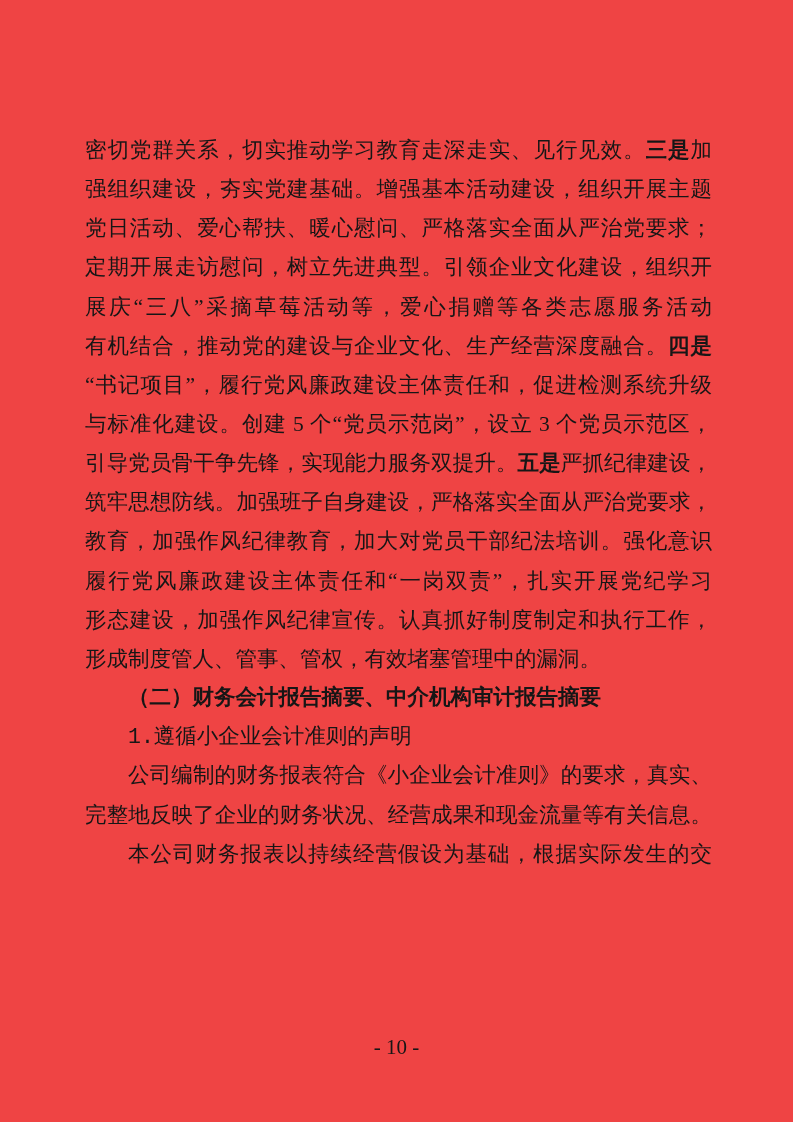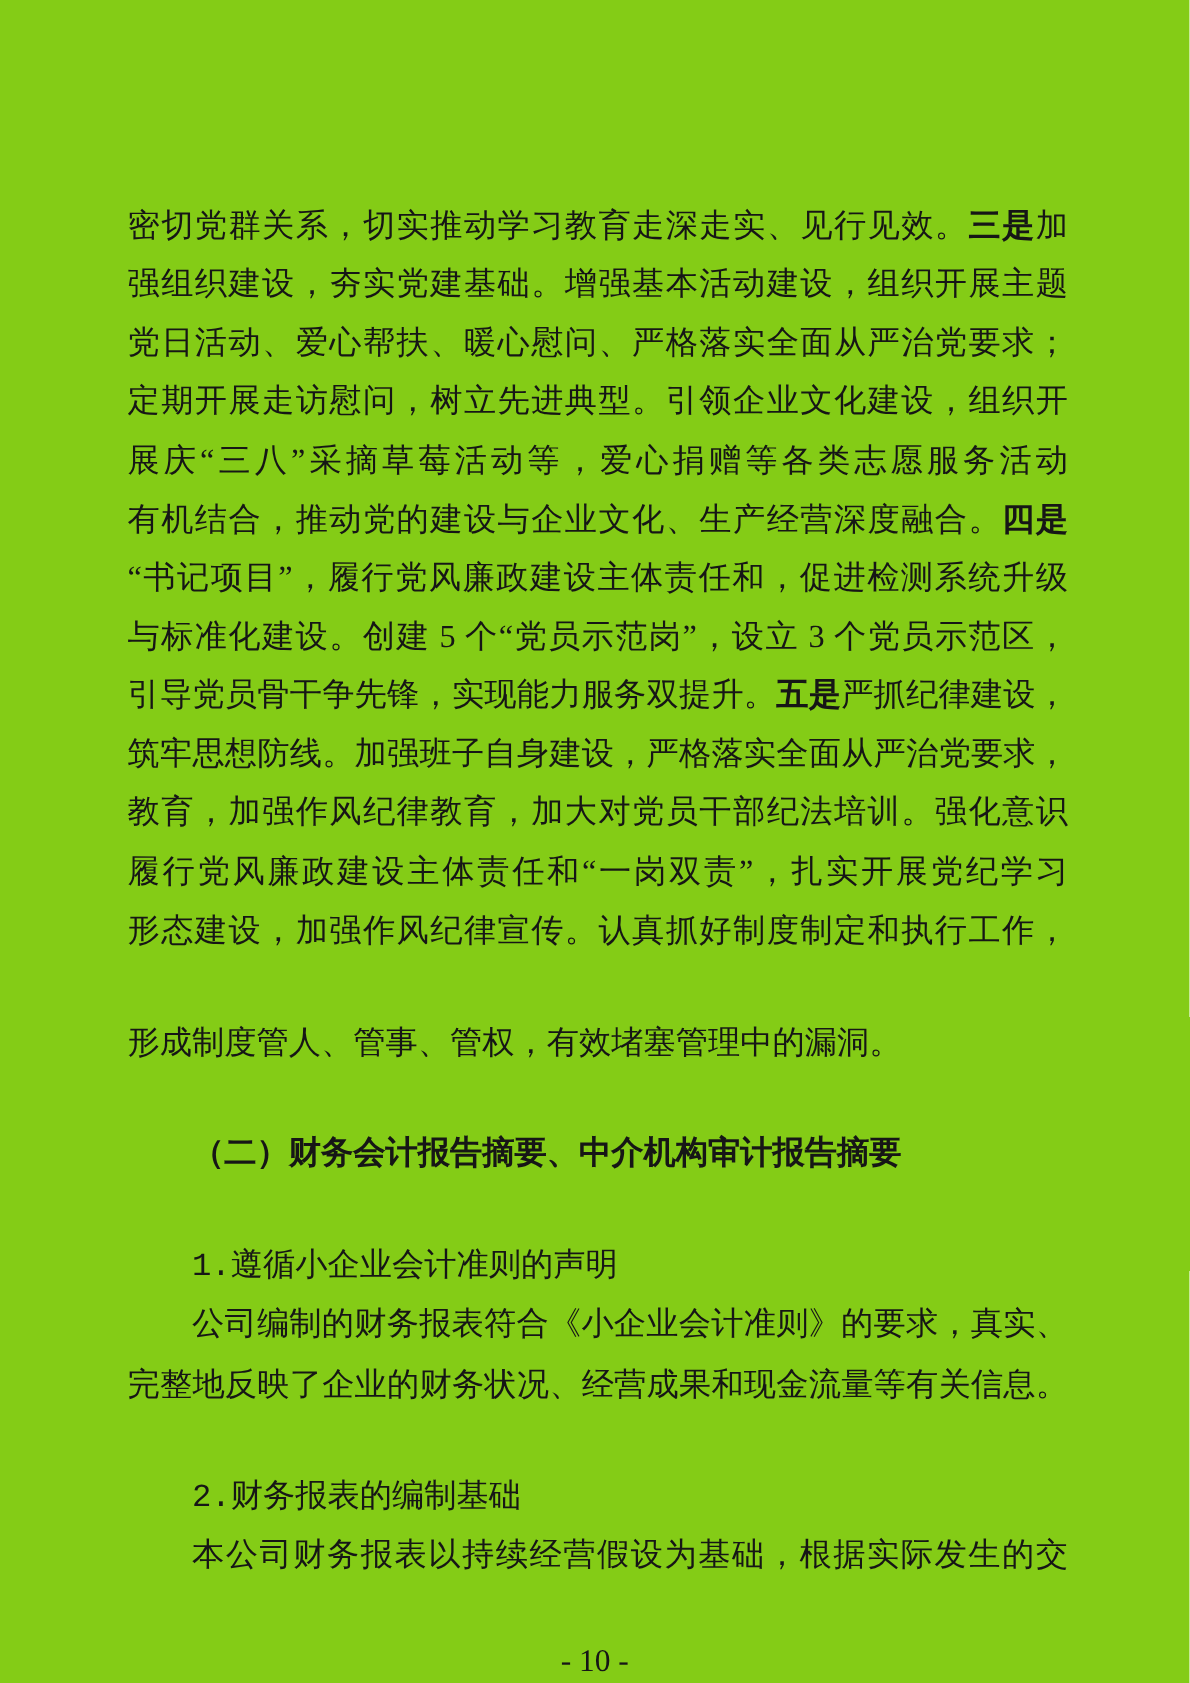--- a/index.html
+++ b/index.html
@@ -7,21 +7,21 @@
     padding: 0;
     width: 793px;
     height: 1122px;
     background: #ffffff;
     font-family: "Liberation Serif", "DejaVu Serif", serif;
   }
   .page {
     position: relative;
     width: 793px;
     height: 1122px;
-    background: #84cc16;
+    background: #ef4444;
     overflow: hidden;
     color: #161616;
   }
   .doc-body {
     position: absolute;
     left: 85px;
     top: 131px;
     width: 627px;
   }
   .line {
@@ -30,36 +30,35 @@
     height: 39.15px;
     text-align: justify;
     text-align-last: justify;
     text-justify: inter-character;
     overflow: hidden;
     white-space: normal;
   }
   .line.nojust {
     text-align: right;
     text-align-last: left;
-    margin-top: 36px;
   }
   .line.indent {
     text-indent: 43px;
     font-family: Liberation Mono, monospace;
   }
   .line .run.b {
     font-weight: bold;
   }
   .line.heading {
     font-weight: bold;
   }
   .page-footer {
     position: absolute;
     left: 0;
-    top: 1094px;
+    top: 1034px;
     width: 793px;
     text-align: center;
     font-size: 21px;
     line-height: 26px;
     color: #161616;
   }
 </style>
 </head>
 <body>
 
@@ -76,17 +75,16 @@
       <div class="line"><span class="run">引导党员骨干争先锋，实现能力服务双提升。</span><span class="run b">五是</span><span class="run">严抓纪律建设，</span></div>
       <div class="line"><span class="run">筑牢思想防线。加强班子自身建设，严格落实全面从严治党要求，</span></div>
       <div class="line"><span class="run">教育，加强作风纪律教育，加大对党员干部纪法培训。强化意识</span></div>
       <div class="line"><span class="run">履行党风廉政建设主体责任和“一岗双责”，扎实开展党纪学习</span></div>
       <div class="line"><span class="run">形态建设，加强作风纪律宣传。认真抓好制度制定和执行工作，</span></div>
       <div class="line nojust"><span class="run">形成制度管人、管事、管权，有效堵塞管理中的漏洞。</span></div>
       <div class="line nojust indent heading"><span class="run b">（二）财务会计报告摘要、中介机构审计报告摘要</span></div>
       <div class="line nojust indent"><span class="run">1.遵循小企业会计准则的声明</span></div>
       <div class="line indent"><span class="run">公司编制的财务报表符合《小企业会计准则》的要求，真实、</span></div>
       <div class="line"><span class="run">完整地反映了企业的财务状况、经营成果和现金流量等有关信息。</span></div>
-      <div class="line nojust indent"><span class="run">2.财务报表的编制基础</span></div>
       <div class="line indent"><span class="run">本公司财务报表以持续经营假设为基础，根据实际发生的交</span></div>
     </div>
   <div class="page-footer">- 10 -</div>
 </div>
 
 </body></html>

